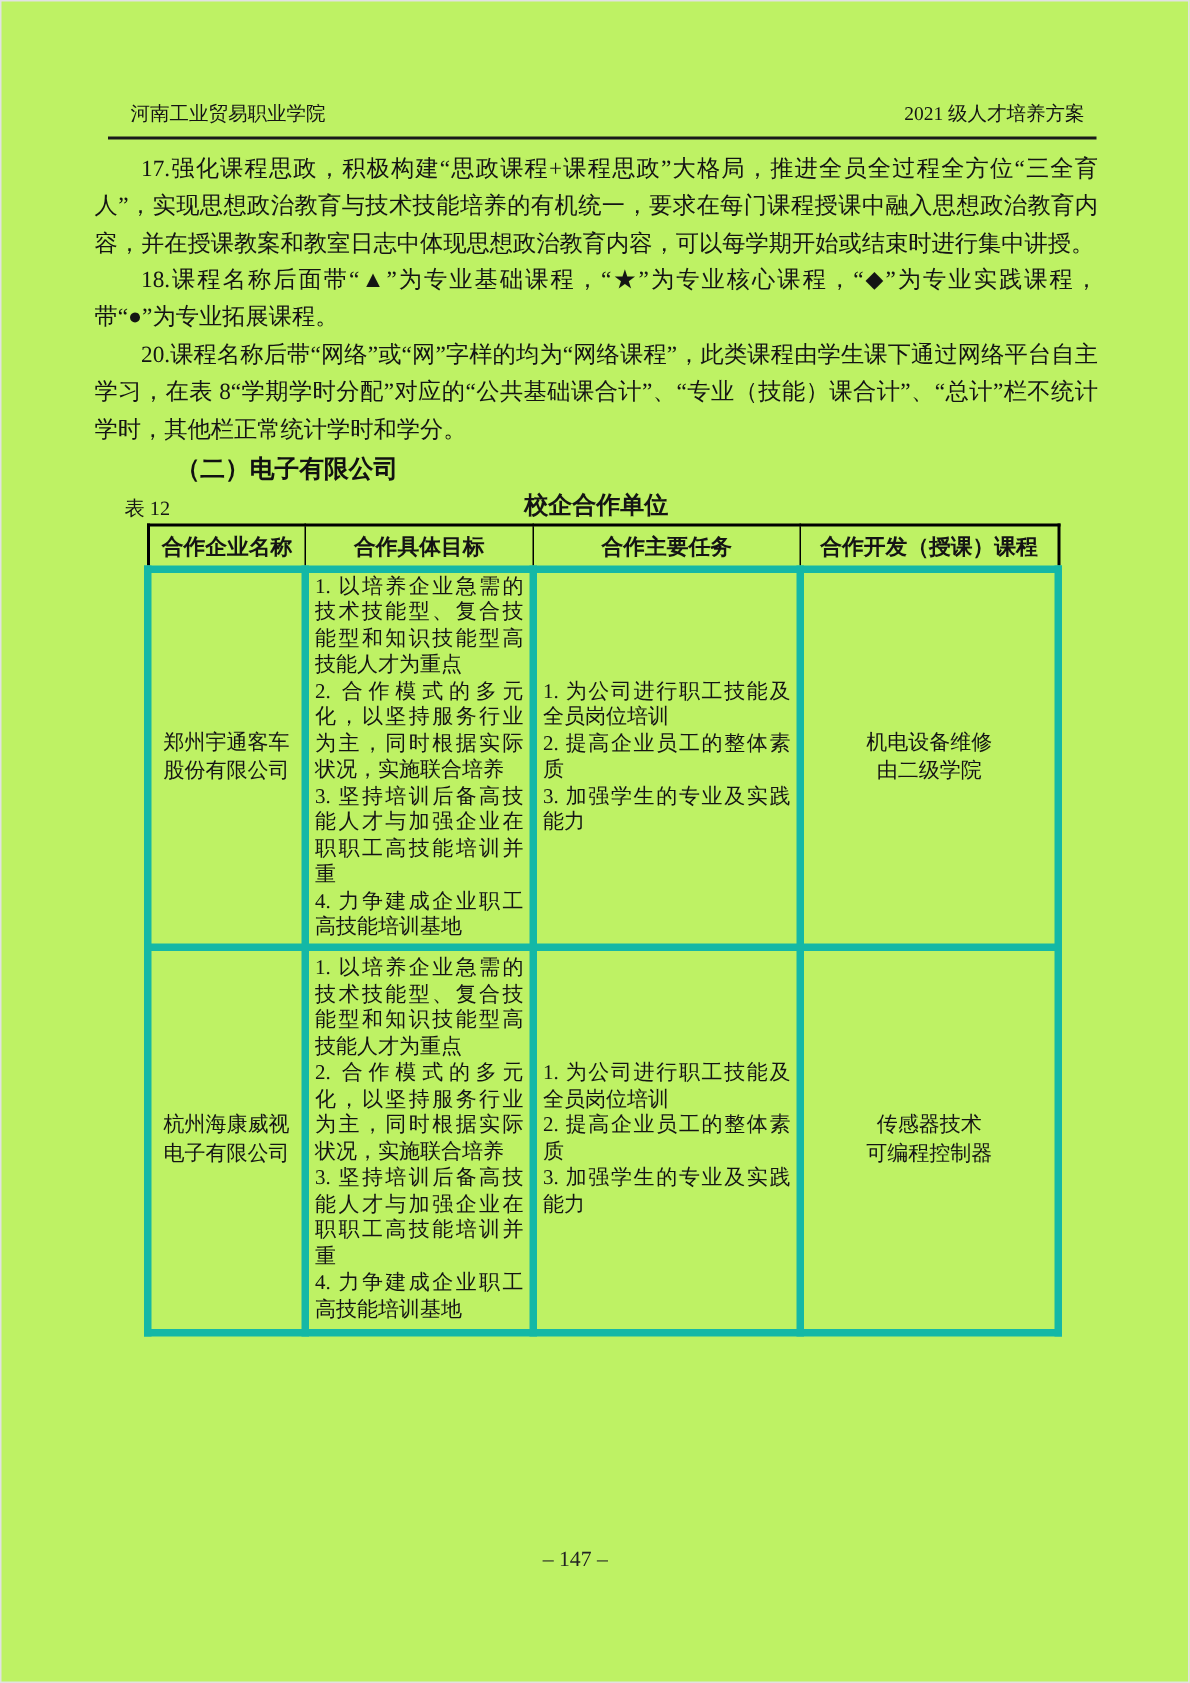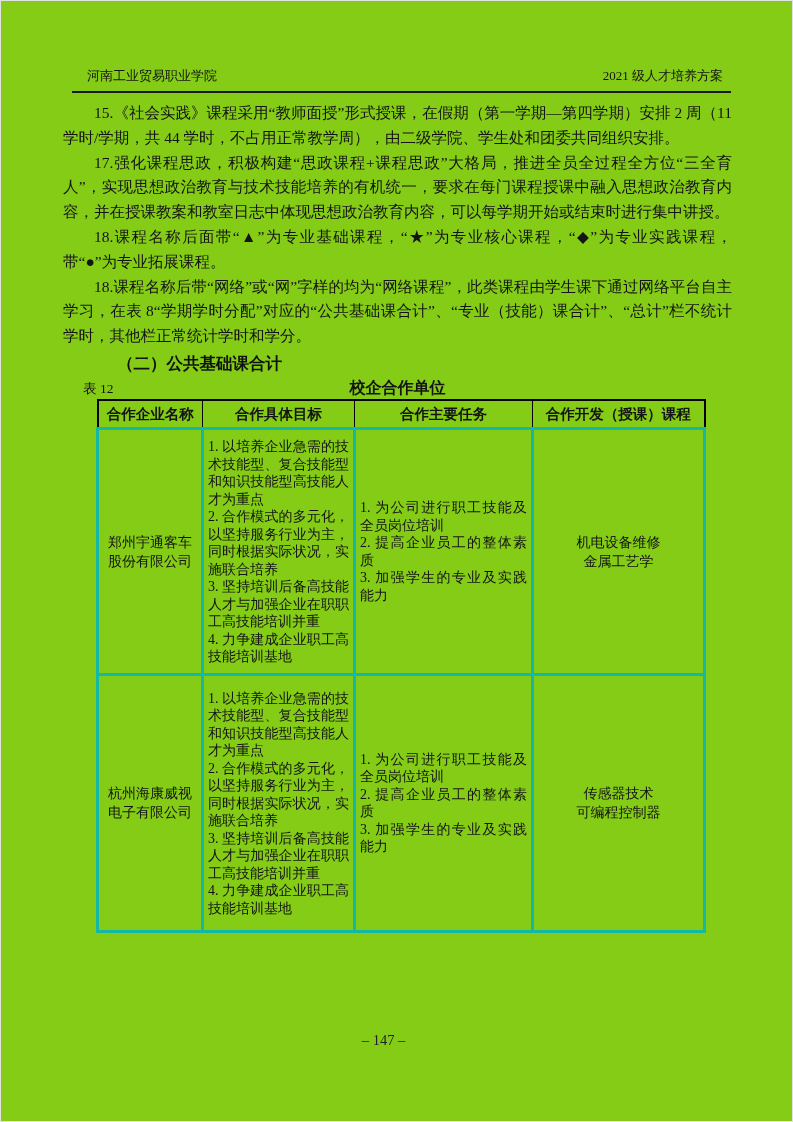--- a/index.html
+++ b/index.html
@@ -2,21 +2,21 @@
 <html><head>
 <meta charset="utf-8">
 <style>
   * { box-sizing: border-box; }
   html,body { margin:0; padding:0; background:#f2f2f2; }
   .page {
     position: relative;
     width: 793px;
     height: 1122px;
     margin: 0 auto;
-    background: #84cc16;
+    background: #bef264;
     border: 1px solid #e2e2e2;
     color: #141414;
     font-family: "Liberation Serif", "DejaVu Serif", serif;
     overflow: hidden;
   }
 
   
   .page-header {
     position: absolute;
     top: 67px;
@@ -93,21 +93,21 @@
     font-family: Liberation Mono, monospace;
     font-weight: bold;
     font-size: 14.5px;
     height: 29px;
     text-align: center;
     vertical-align: middle;
     border: 1px solid #000;
     padding: 0 2px;
   }
   .coop-table td {
-    border: 3px solid #14b8a6;
+    border: 5px solid #14b8a6;
     font-size: 14px;
     line-height: 17.5px;
     vertical-align: middle;
     padding: 1px 4px;
     white-space: pre-line;
     word-break: break-all;
   }
   .coop-table tr.row-1 { height: 246px; }
   .coop-table tr.row-2 { height: 257px; }
   .coop-table td.cell-company,
@@ -136,26 +136,25 @@
 <body>
 
 <div class="page">
 
   <header class="page-header">
     <span>河南工业贸易职业学院</span>
     <span>2021 级人才培养方案</span>
   </header>
 
   <main class="page-body">
-    <p class="body-par">15.《社会实践》课程采用“教师面授”形式授课，在假期（第一学期—第四学期）安排 2 周（11 学时/学期，共 44 学时，不占用正常教学周），由二级学院、学生处和团委共同组织安排。</p>
     <p class="body-par">17.强化课程思政，积极构建“思政课程+课程思政”大格局，推进全员全过程全方位“三全育人”，实现思想政治教育与技术技能培养的有机统一，要求在每门课程授课中融入思想政治教育内容，并在授课教案和教室日志中体现思想政治教育内容，可以每学期开始或结束时进行集中讲授。</p>
     <p class="body-par">18.课程名称后面带“▲”为专业基础课程，“★”为专业核心课程，“◆”为专业实践课程，带“●”为专业拓展课程。</p>
-    <p class="body-par">18.课程名称后带“网络”或“网”字样的均为“网络课程”，此类课程由学生课下通过网络平台自主学习，在表 8“学期学时分配”对应的“公共基础课合计”、“专业（技能）课合计”、“总计”栏不统计学时，其他栏正常统计学时和学分。</p>
-
-    <h3 class="section-heading">（二）公共基础课合计</h3>
+    <p class="body-par">20.课程名称后带“网络”或“网”字样的均为“网络课程”，此类课程由学生课下通过网络平台自主学习，在表 8“学期学时分配”对应的“公共基础课合计”、“专业（技能）课合计”、“总计”栏不统计学时，其他栏正常统计学时和学分。</p>
+
+    <h3 class="section-heading">（二）电子有限公司</h3>
 
     <div class="table-caption">
       <span class="cap-label">表 12</span>
       <span class="cap-title">校企合作单位</span>
     </div>
 
     <table class="coop-table">
       <colgroup>
         <col style="width:105px">
         <col style="width:152px">
@@ -175,21 +174,21 @@
           <td class="cell-company">郑州宇通客车
 股份有限公司</td>
           <td class="cell-goals">1. 以培养企业急需的技术技能型、复合技能型和知识技能型高技能人才为重点
 2. 合作模式的多元化，以坚持服务行业为主，同时根据实际状况，实施联合培养
 3. 坚持培训后备高技能人才与加强企业在职职工高技能培训并重
 4. 力争建成企业职工高技能培训基地</td>
           <td class="cell-tasks">1. 为公司进行职工技能及全员岗位培训
 2. 提高企业员工的整体素质
 3. 加强学生的专业及实践能力</td>
           <td class="cell-courses">机电设备维修
-金属工艺学</td>
+由二级学院</td>
         </tr>
         <tr class="row-2">
           <td class="cell-company">杭州海康威视
 电子有限公司</td>
           <td class="cell-goals">1. 以培养企业急需的技术技能型、复合技能型和知识技能型高技能人才为重点
 2. 合作模式的多元化，以坚持服务行业为主，同时根据实际状况，实施联合培养
 3. 坚持培训后备高技能人才与加强企业在职职工高技能培训并重
 4. 力争建成企业职工高技能培训基地</td>
           <td class="cell-tasks">1. 为公司进行职工技能及全员岗位培训
 2. 提高企业员工的整体素质

